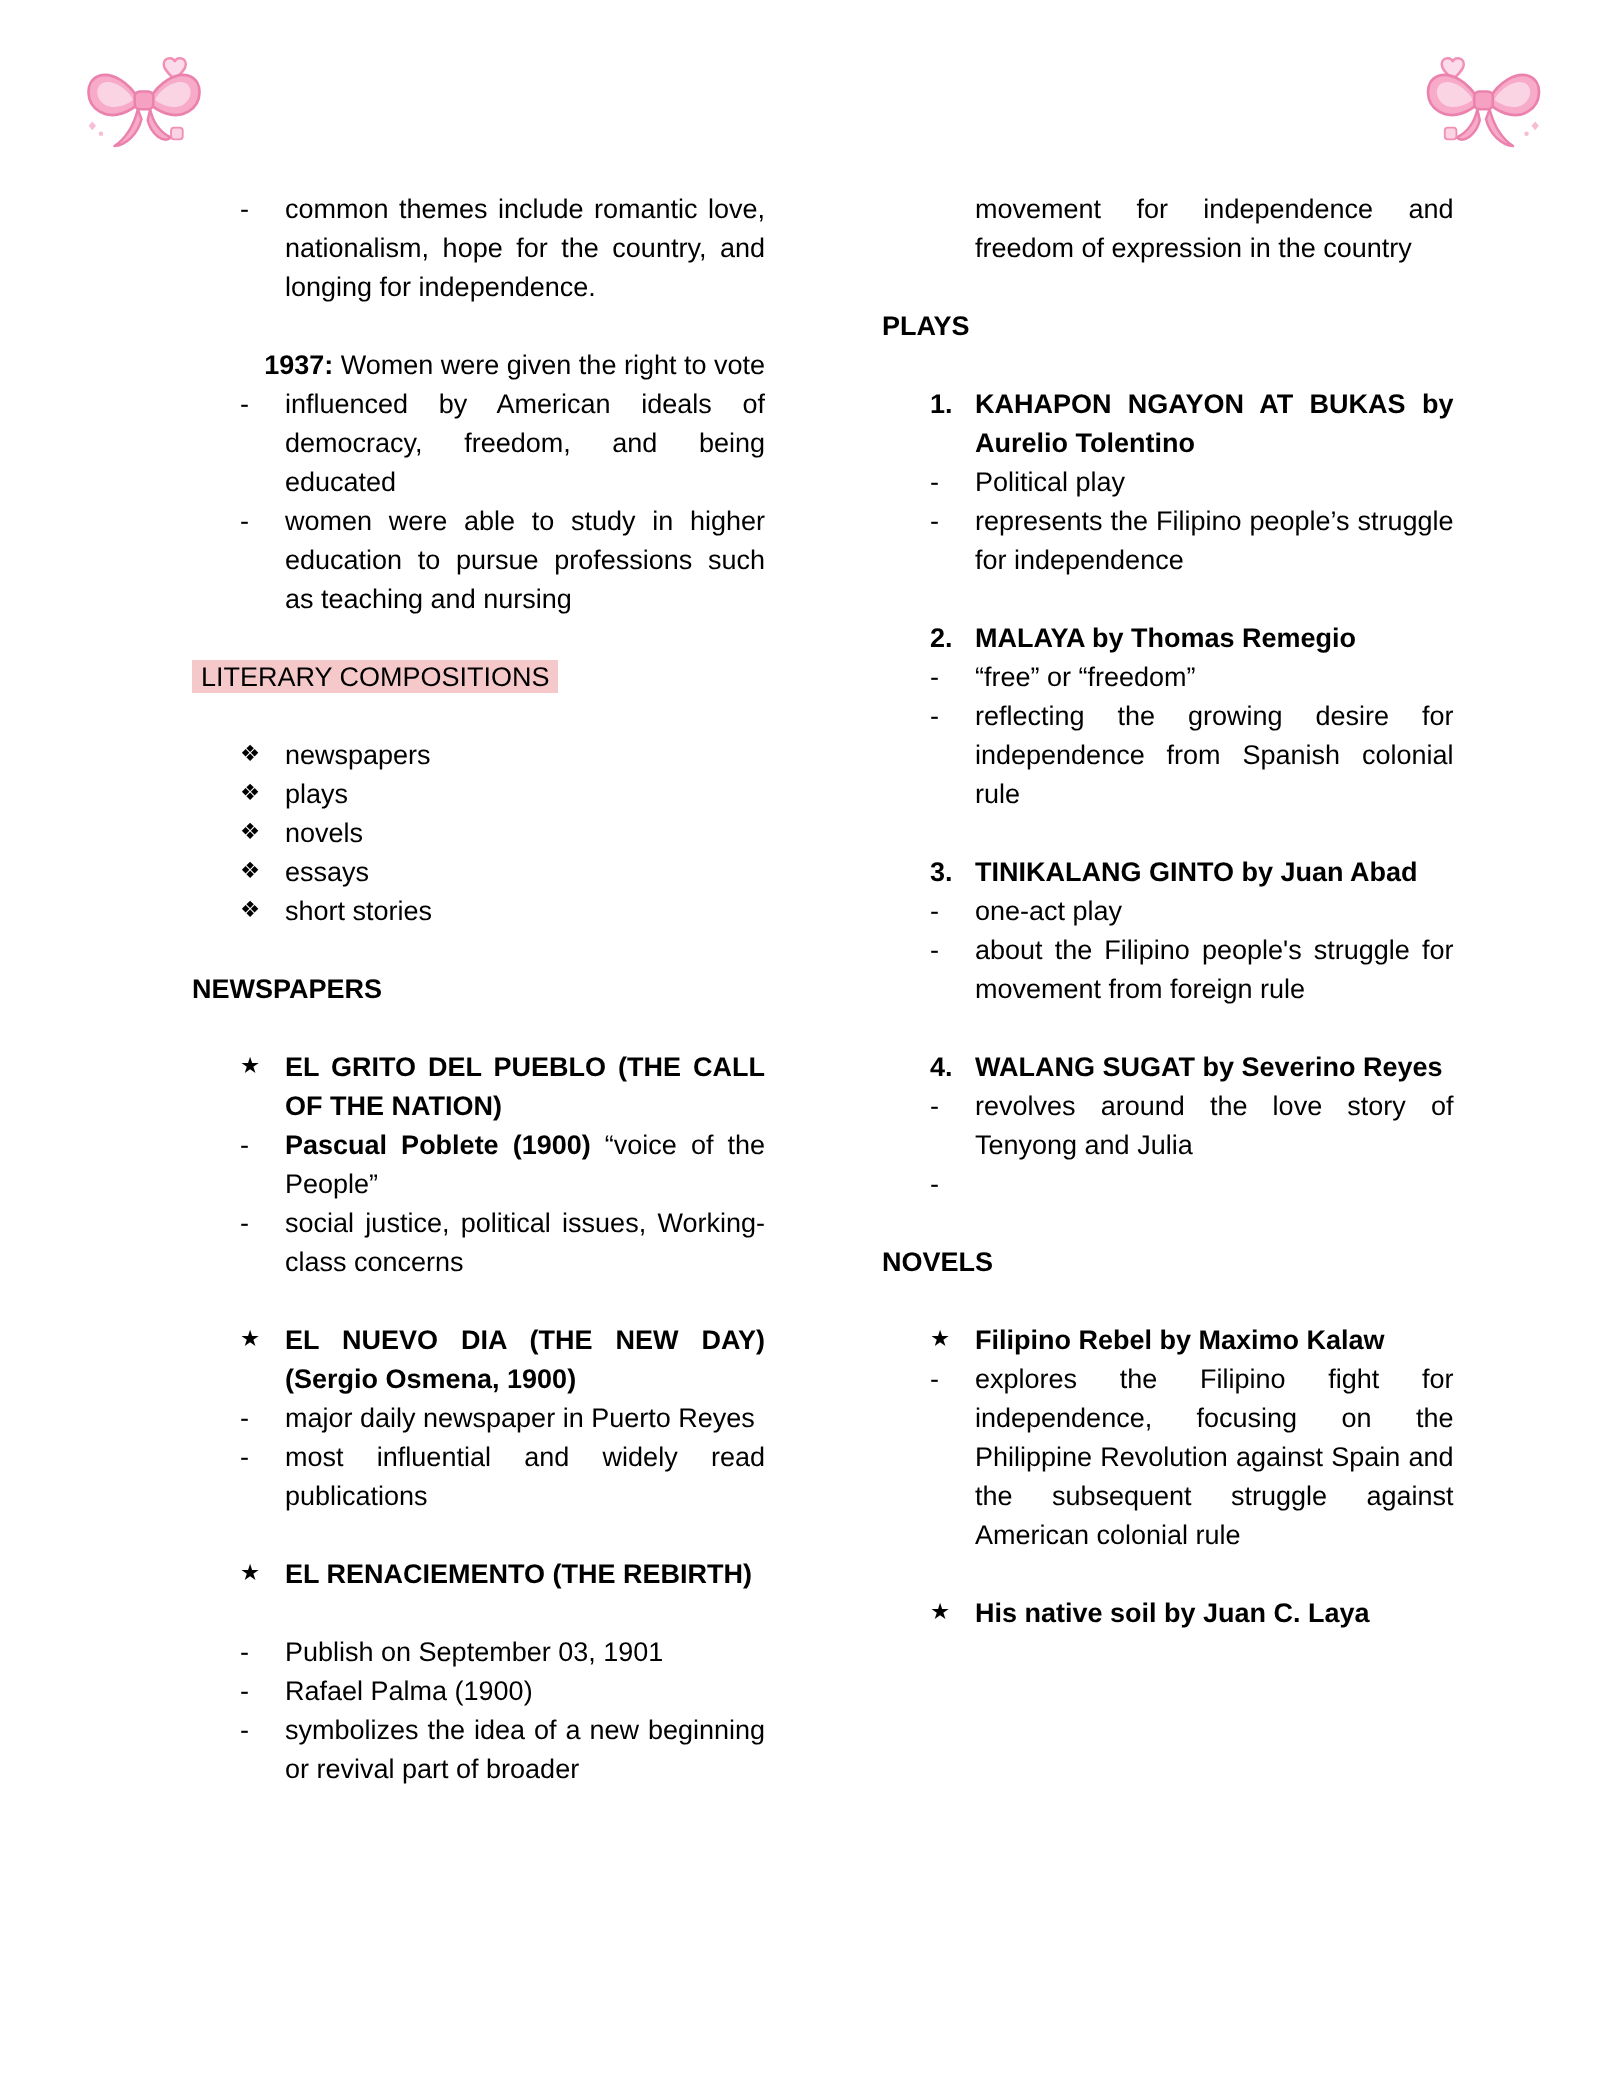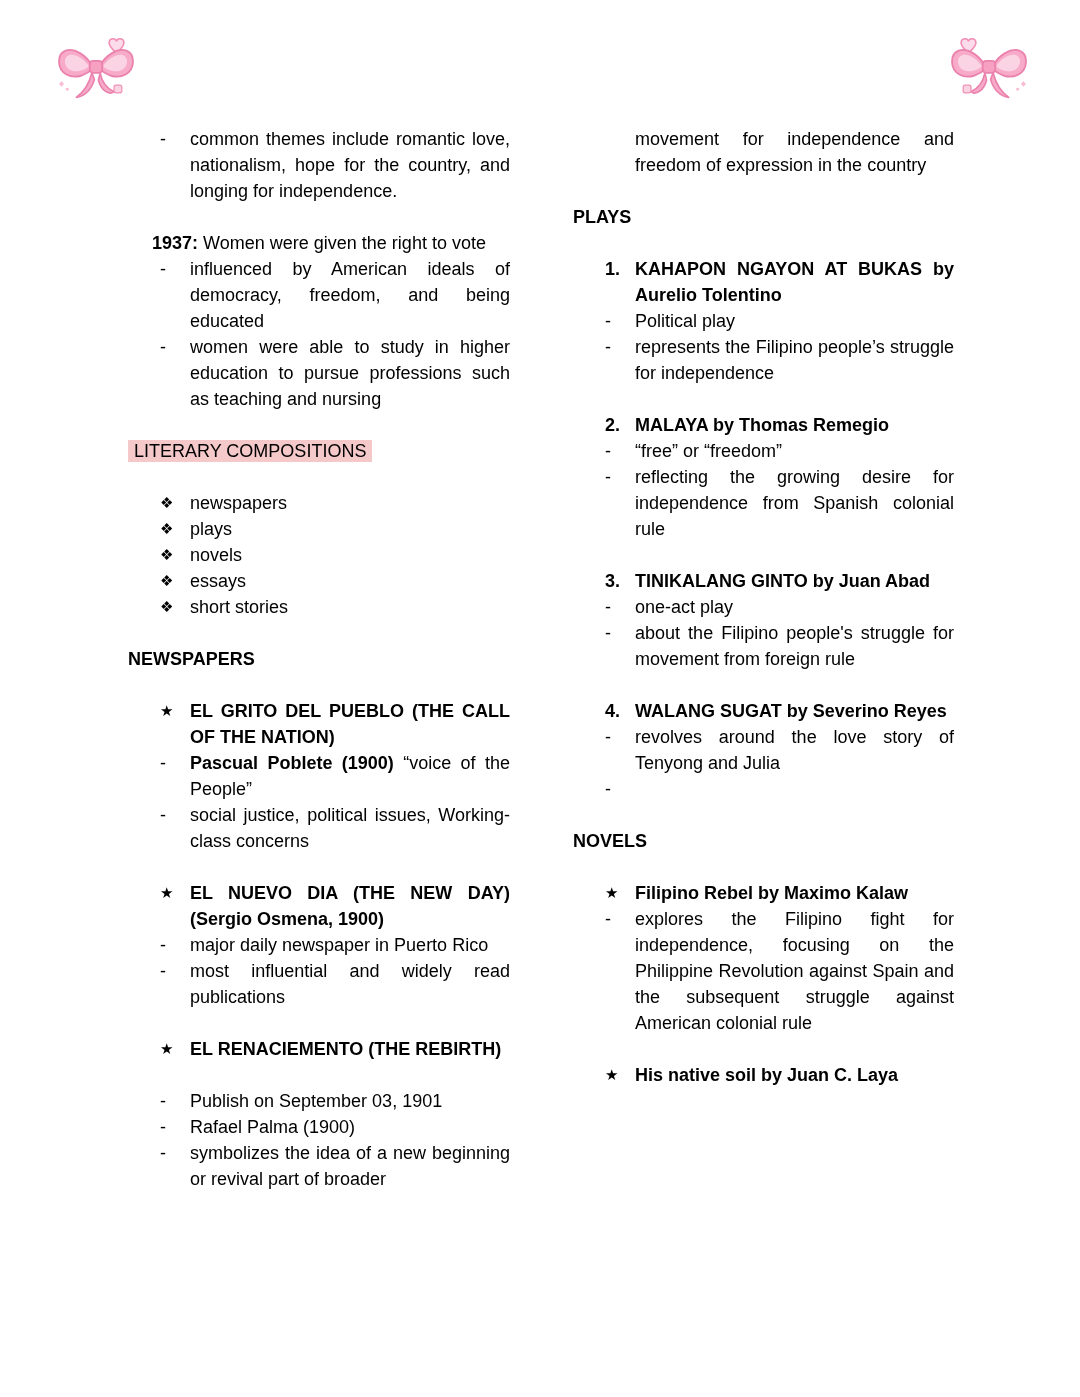--- a/index.html
+++ b/index.html
@@ -14,35 +14,35 @@
   .page { position: relative; width: 1080px; height: 1397px; }
 
   
   .bow { position: absolute; top: 28px; width: 82px; height: 88px; }
   .bow-left { left: 55px; }
   .bow-right { right: 50px; transform: scaleX(-1); }
 
   
   .col { position: absolute; top: 126px; }
   .col-left  { left: 128px; width: 382px; }
-  .col-right { left: 573px; width: 381px; }
+  .col-right { left: 588px; width: 381px; }
 
   .block { margin: 0 0 26px 0; }
   .heading { font-weight: 700; margin: 0 0 26px 0; }
 
   .li { display: flex; }
   .li .marker { flex: 0 0 30px; margin-left: 32px; }
   .li .content { flex: 1 1 auto; text-align: justify; }
   .li.star .marker { font-size: 15px; }
   .li.star .content { font-weight: 700; }
   .li.diamond .marker { font-size: 15px; }
   .li.num .marker, .li.num .content { font-weight: 700; }
   .bold { font-weight: 700; }
 
-  .year-line { text-align: center; }
+  .year-line { text-align: right; }
 
   .hl-line { margin: 0 0 26px 0; }
   .hl { background: #f5c9ca; padding: 1px 6px; }
 
   .indent-par { margin-left: 62px; text-align: justify; }
   .mt-line { margin-top: 26px; }
 </style>
 </head>
 <body>
 
@@ -144,21 +144,21 @@
       </div>
     </div>
 
     <div class="block">
       <div class="li star">
         <span class="marker">★</span>
         <div class="content">EL NUEVO DIA (THE NEW DAY) (Sergio Osmena, 1900)</div>
       </div>
       <div class="li dash">
         <span class="marker">-</span>
-        <div class="content">major daily newspaper in Puerto Rico</div>
+        <div class="content">major daily newspaper in Puerto Reyes</div>
       </div>
       <div class="li dash">
         <span class="marker">-</span>
         <div class="content">most influential and widely read publications</div>
       </div>
     </div>
 
     <div class="block">
       <div class="li star">
         <span class="marker">★</span>

